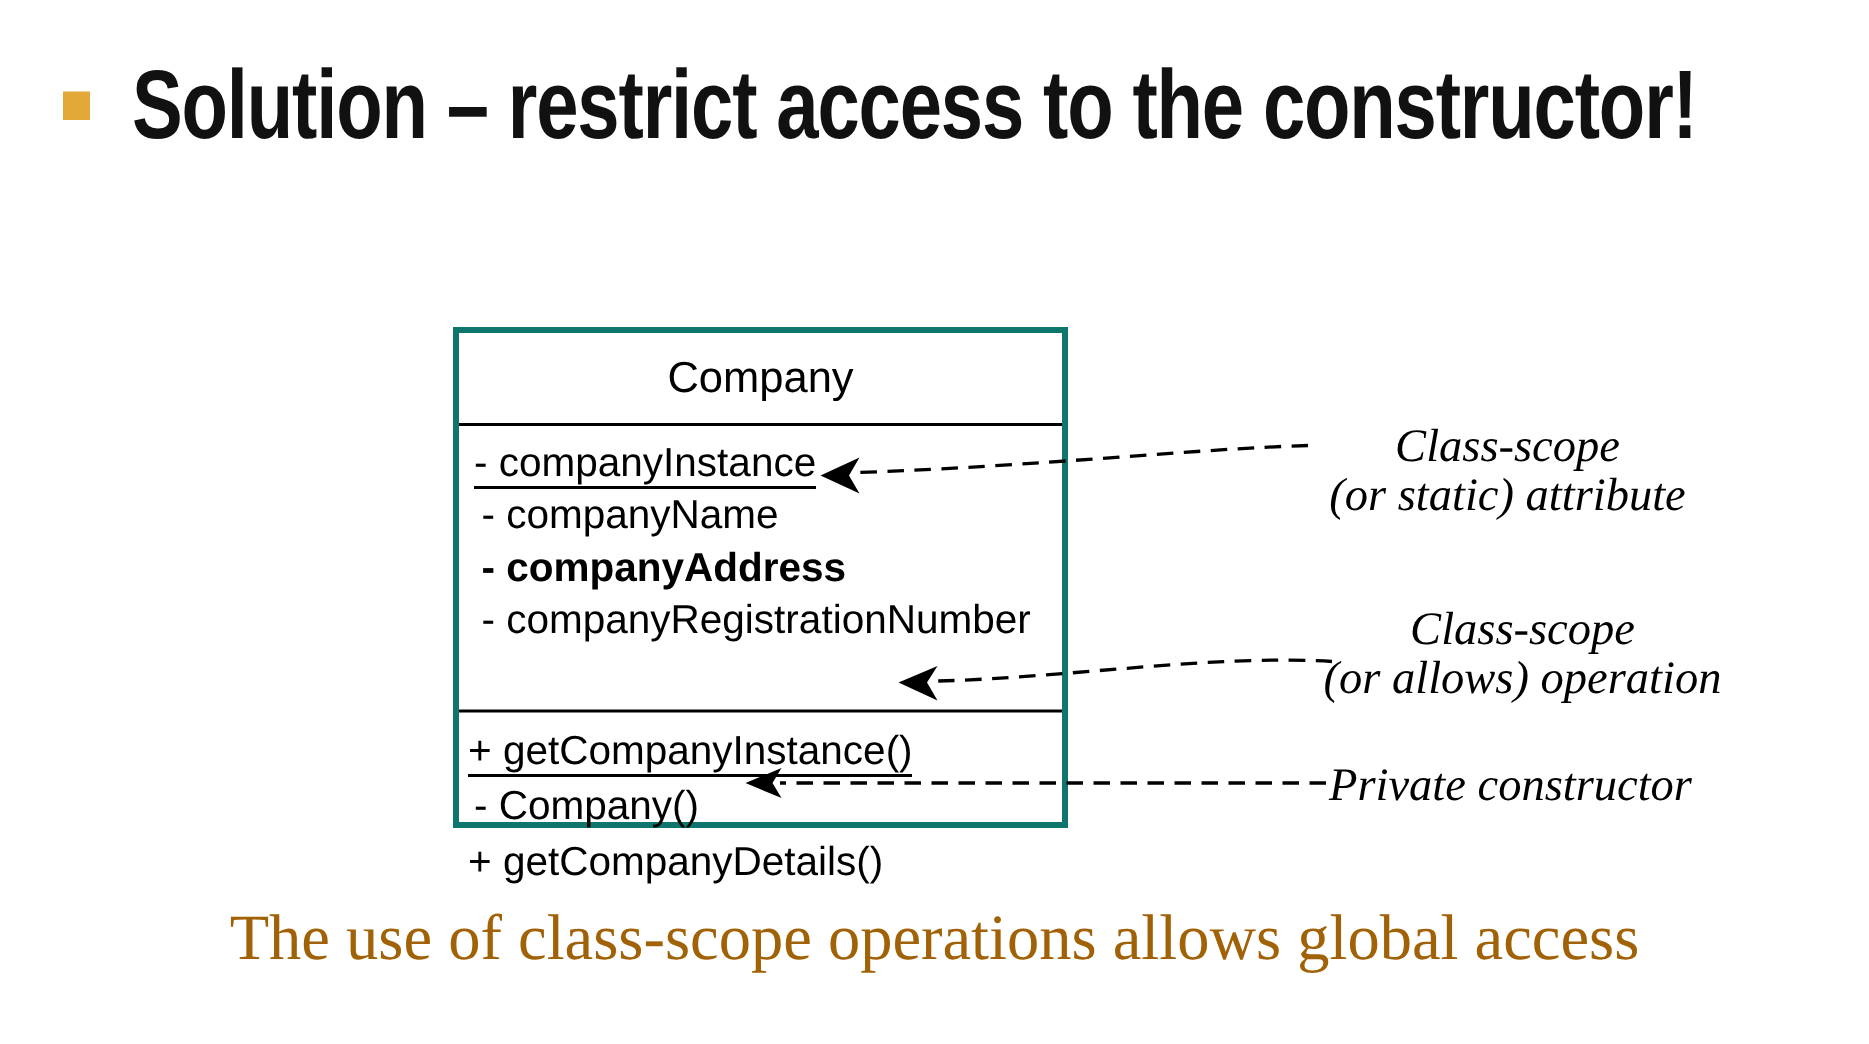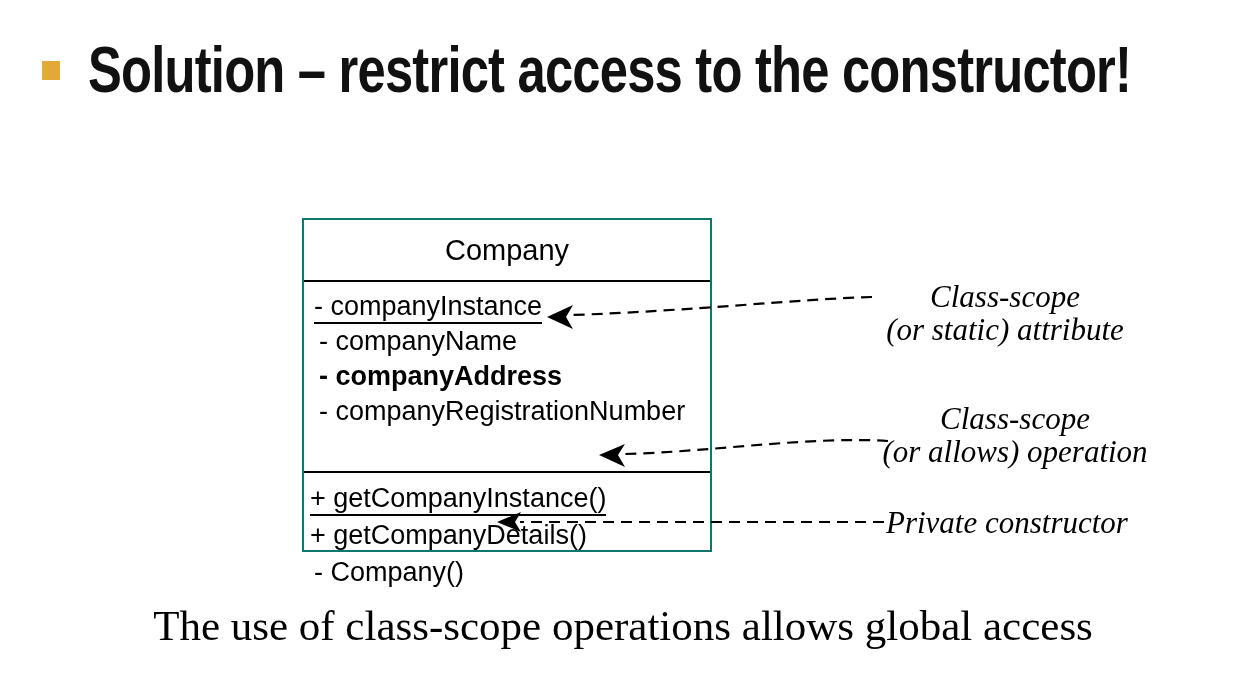--- a/index.html
+++ b/index.html
@@ -36,21 +36,21 @@
     line-height: 1.1;
   }
 
   
   .uml-box {
     position: absolute;
     left: 302px;
     top: 218px;
     width: 410px;
     height: 334px;
-    border: 2px solid #0f766e;
+    border: 4px solid #0f766e;
     box-sizing: border-box;
     background: #fff;
   }
   .uml-header {
     height: 62px;
     border-bottom: 2px solid #000;
     display: flex;
     align-items: center;
     justify-content: center;
     font-size: 29px;
@@ -103,43 +103,43 @@
 
   
   .caption {
     position: absolute;
     left: 0;
     top: 601px;
     width: 1246px;
     text-align: center;
     font-family: "Liberation Serif", serif;
     font-size: 43px;
-    color: #000000;
+    color: #a16207;
   }
 </style>
 </head>
 <body>
 
 <div class="slide">
 
   <div class="title-bullet" style="background: rgb(226, 168, 56);"></div>
   <div class="slide-title">Solution – restrict access to the constructor!</div>
 
   <div class="uml-box">
     <div class="uml-header">Company</div>
     <div class="uml-attrs">
       <div class="member"><span class="u">- companyInstance</span></div>
       <div class="member"><span style="padding-left:5px;">- companyName</span></div>
       <div class="member"><span style="padding-left:5px;font-weight:bold;">- companyAddress</span></div>
       <div class="member"><span style="padding-left:5px;margin-top:40px;">- companyRegistrationNumber</span></div>
     </div>
     <div class="uml-ops">
       <div class="member"><span class="u">+ getCompanyInstance()</span></div>
+      <div class="member"><span style="padding-left:4px;">- Company()</span></div>
       <div class="member"><span>+ getCompanyDetails()</span></div>
-      <div class="member"><span style="padding-left:4px;">- Company()</span></div>
     </div>
   </div>
 
   <svg class="arrow-layer" viewBox="0 0 1246 696" xmlns="http://www.w3.org/2000/svg">
     <g>
       <path d="M872,297 C800,299 690,311 572,315" fill="none" stroke="#000" stroke-width="2.2" stroke-dasharray="11 7"></path>
       <polygon points="547,317 573,305 566,317 573,329" fill="#000"></polygon>
     </g>
     <g>
       <path d="M888,441 C810,436 710,452 625,454" fill="none" stroke="#000" stroke-width="2.2" stroke-dasharray="11 7"></path>

